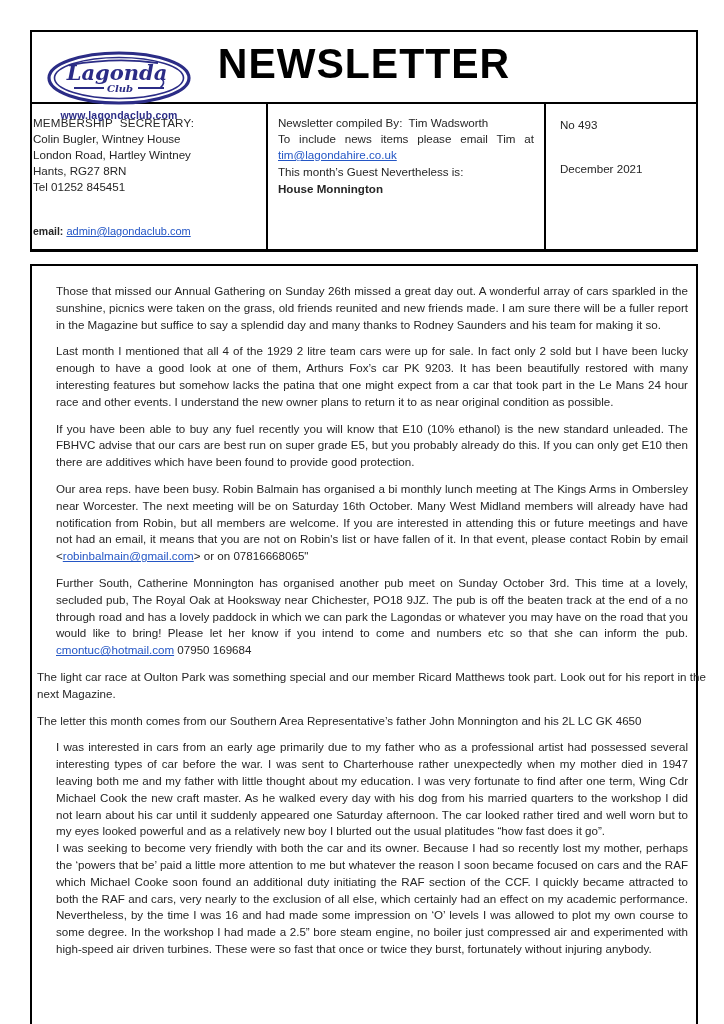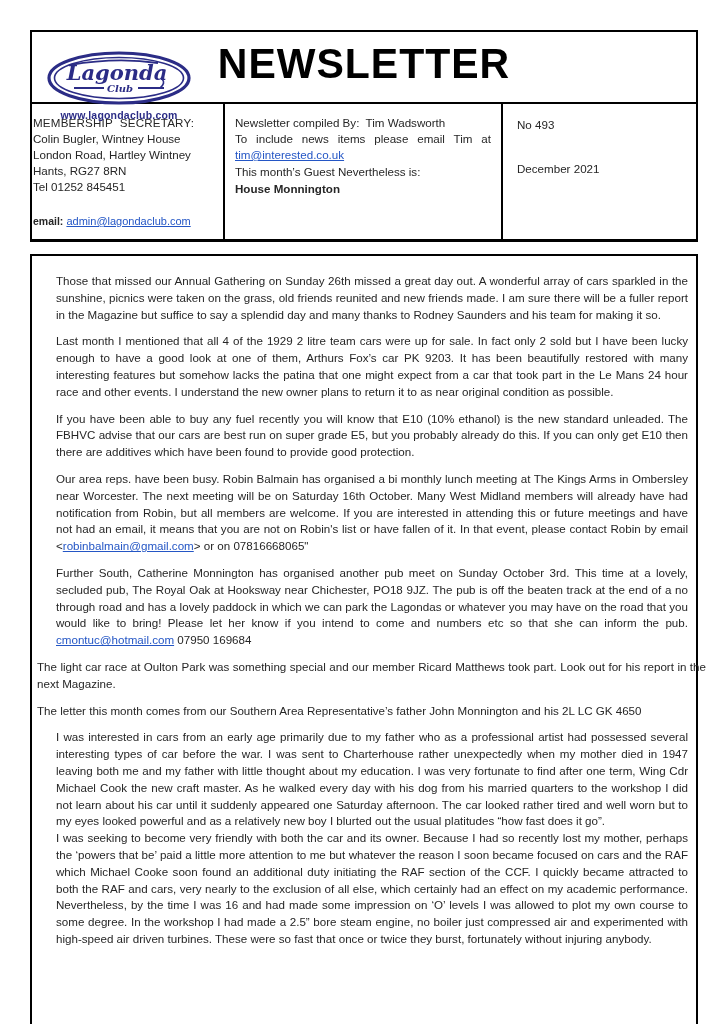--- a/index.html
+++ b/index.html
@@ -55,28 +55,29 @@
   }
   .cell { font-size: 11.6px; line-height: 16px; }
   .cell-secretary {
     width: 182px;
     padding: 11px 8px 10px 1px;
   }
   .cell-compiled {
     width: 256px;
     border-left: 2px solid #000;
     padding: 11px 10px 10px 10px;
+    margin-left: 43px;
   }
   .cell-issue {
     flex: 1;
     border-left: 2px solid #000;
     padding: 13px 8px 10px 14px;
   }
   .sec-heading { letter-spacing: 0.2px; }
-  .email-line { margin-top: 18px; font-size: 11px; }
+  .email-line { margin-top: 28px; font-size: 11px; }
   .email-label { font-weight: bold; font-size: 10.5px; }
   a.elink, .elink {
     color: #2456c5;
     text-decoration: underline;
     cursor: pointer;
   }
   .compiled-p { margin: 0; text-align: justify; }
   .contrib-line { margin-top: 1px; }
   .contrib-name { font-weight: bold; margin-top: 1px; }
   .issue-date { margin-top: 28px; }
@@ -133,21 +134,21 @@
         <div>Hants, RG27 8RN</div>
         <div>Tel 01252 845451</div>
         <div class="email-line">
           <span class="email-label">email:</span>
           <a class="elink">admin@lagondaclub.com</a>
         </div>
       </div>
 
       <div class="cell cell-compiled">
         <div>Newsletter compiled By:&nbsp; Tim Wadsworth</div>
-        <p class="compiled-p"><span>To include news items please email Tim at</span> <a class="elink">tim@interested.co.uk</a></p>
+        <p class="compiled-p"><span>To include news items please email Tim at</span> <a class="elink">tim@lagondahire.co.uk</a></p>
         <div class="contrib-line">This month’s Guest Nevertheless is:</div>
         <div class="contrib-name">House Monnington</div>
       </div>
 
       <div class="cell cell-issue">
         <div>No 493</div>
         <div class="issue-date">December 2021</div>
       </div>
     </div>
   </div>

